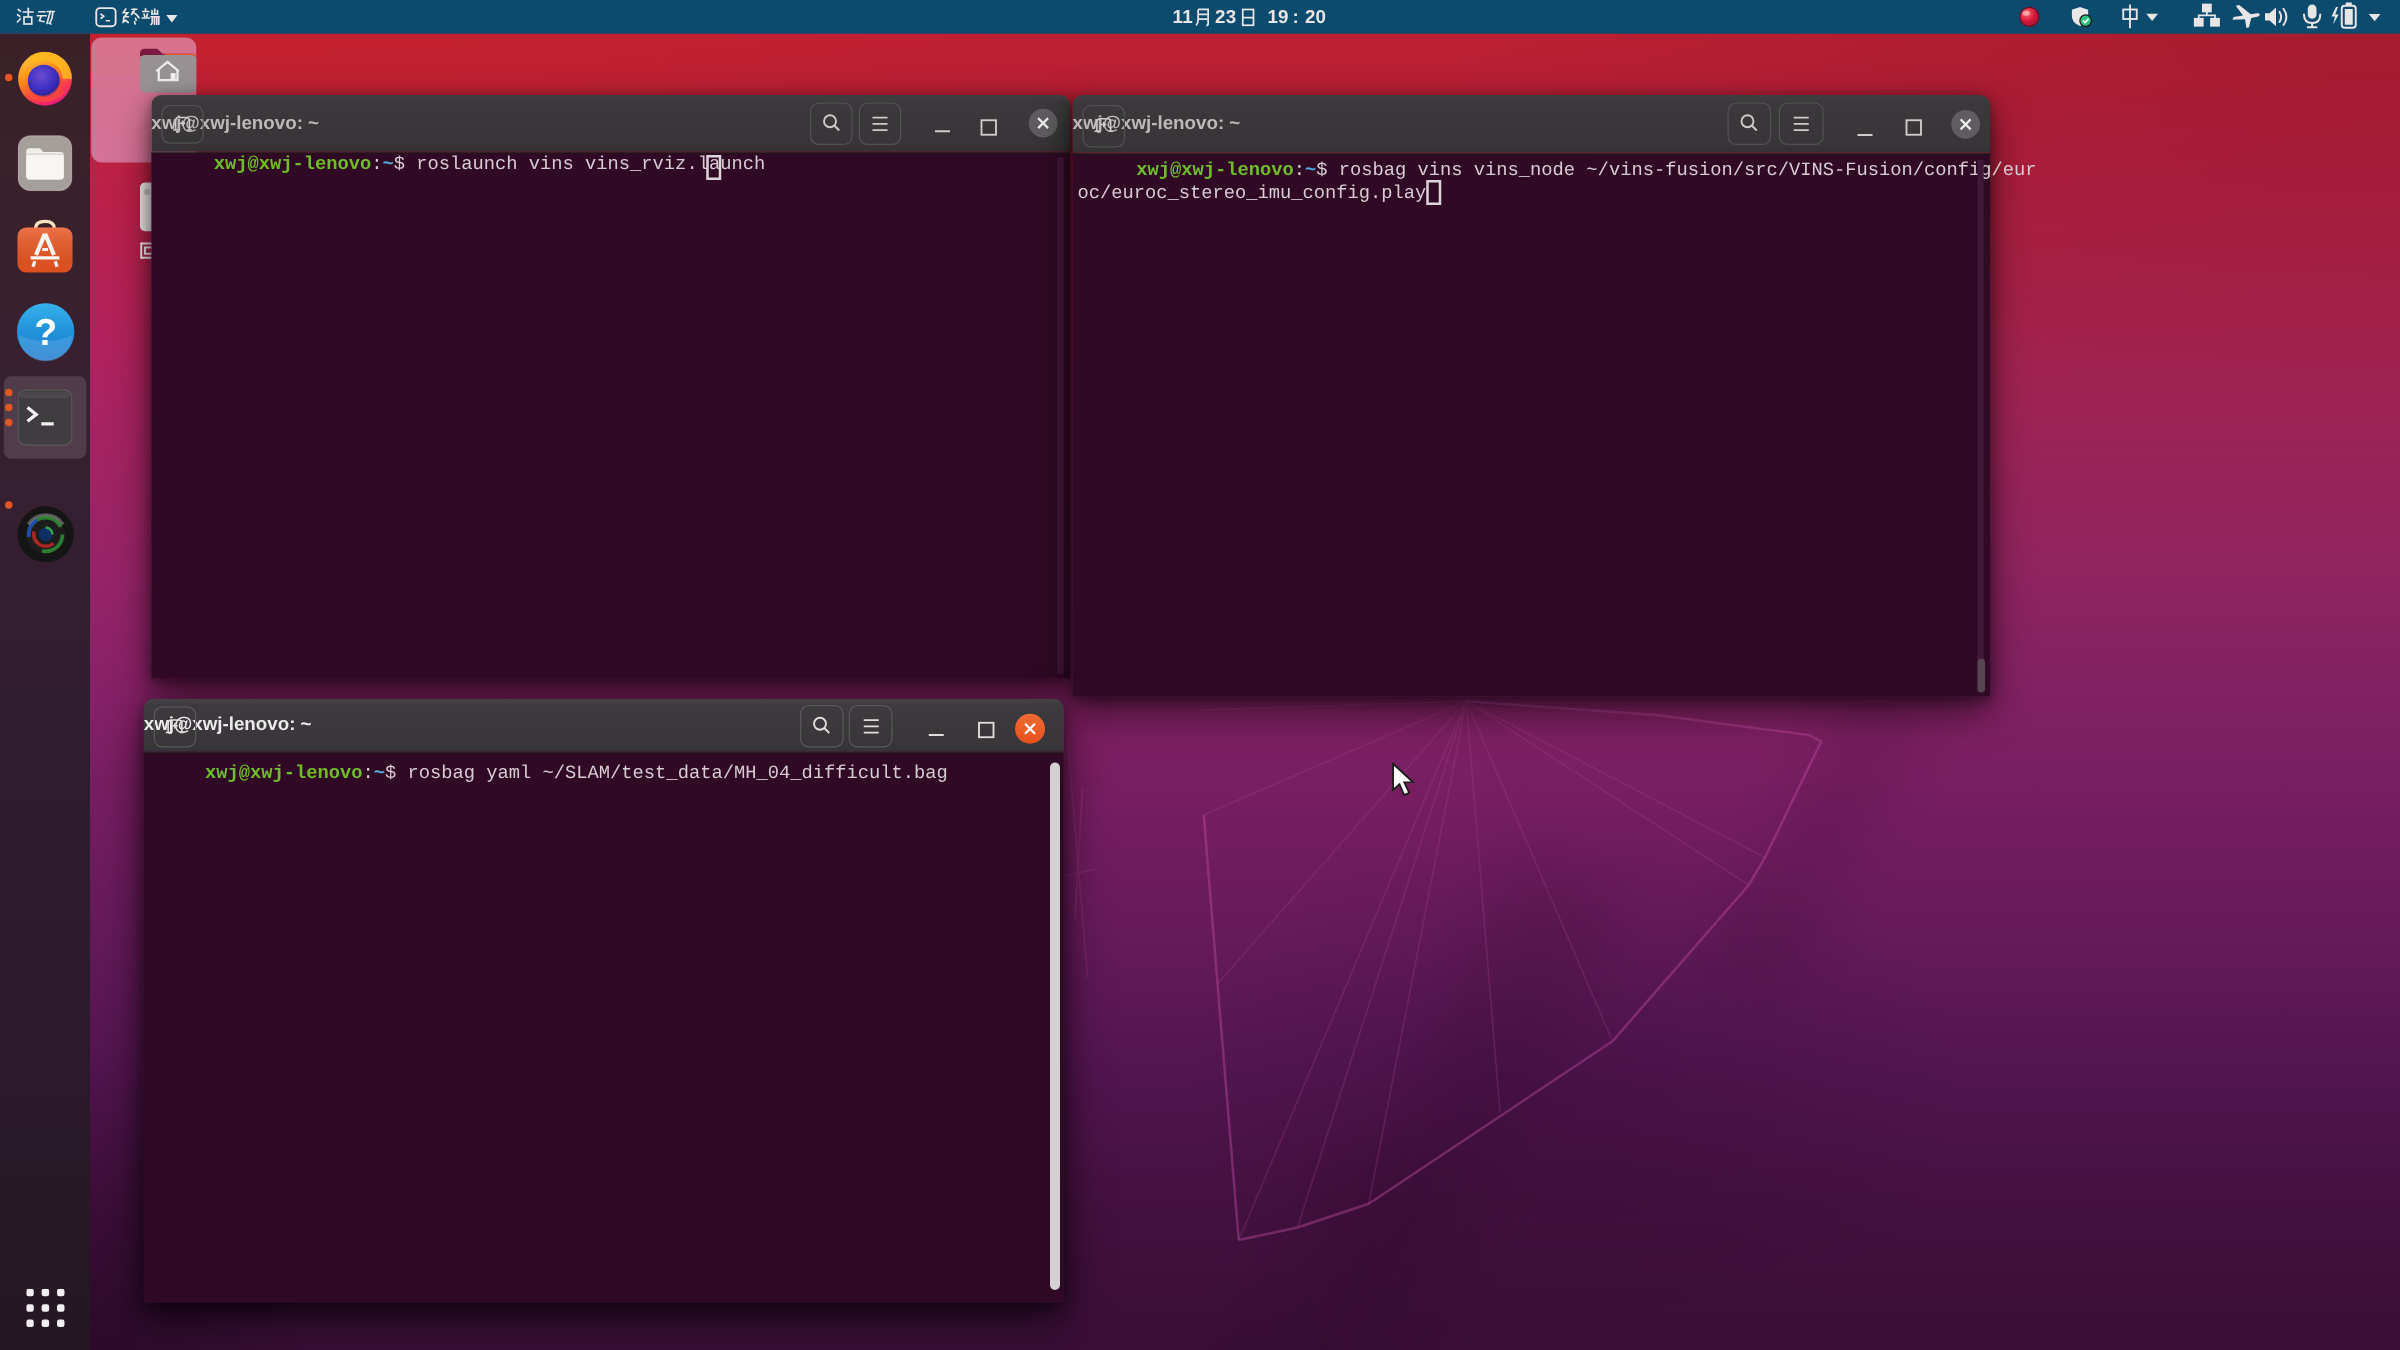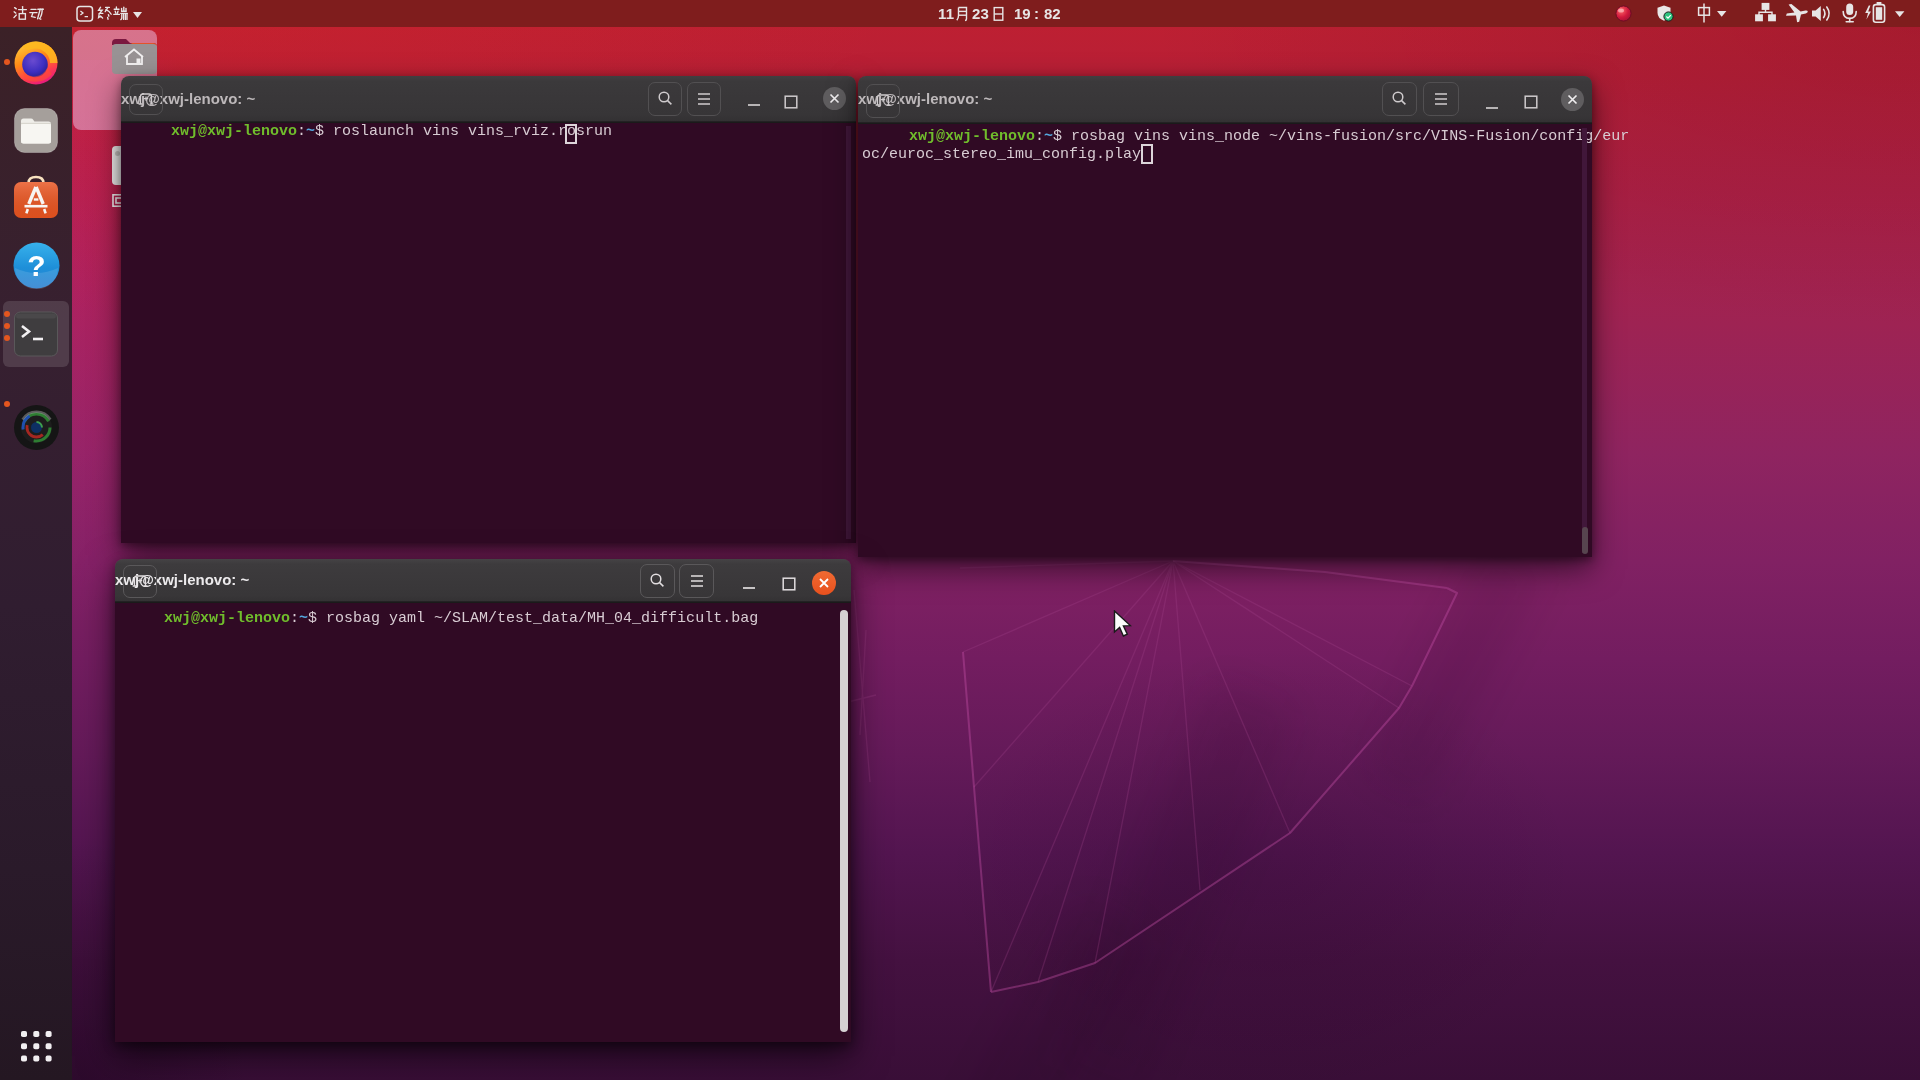--- a/index.html
+++ b/index.html
@@ -17,21 +17,21 @@
   #9e2353 30%,
   #8f2460 42%,
   #812163 52%,
   #731d60 61%,
   #641a59 70%,
   #531550 79%,
   #441140 89%,
   #390e37 100%);
 }
 .streak{position:absolute;background:rgba(18,0,22,0.10);filter:blur(22px);}
-#topbar{position:absolute;left:0;top:0;width:1920px;height:27px;background:#7f1d1d;color:#e7e5e5;z-index:50;}
+#topbar{position:absolute;left:0;top:0;width:1920px;height:27px;background:#0c4a6e;color:#e7e5e5;z-index:50;}
 #topbar .txt{position:absolute;top:0;height:27px;line-height:27px;font-size:15px;}
 #dock{position:absolute;left:0;top:27px;width:72px;height:1053px;
 background:linear-gradient(180deg,#3b2127 0%,#372030 28%,#301d30 55%,#2a1a2a 80%,#241722 100%);z-index:10;}
 .dkdot{position:absolute;width:6px;height:6px;border-radius:50%;background:#e4561f;left:4px;}
 #actrect{position:absolute;left:3px;top:274px;width:66px;height:66px;background:rgba(255,255,255,0.13);border-radius:6px;}
 .term{position:absolute;border-radius:8px 8px 0 0;box-shadow:0 12px 30px rgba(0,0,0,0.55), 0 3px 10px rgba(0,0,0,0.4);z-index:20;}
 .hdr{position:absolute;left:0;top:0;width:100%;
 background:linear-gradient(180deg,#413f41 0%,#3b393b 12%,#373537 86%,#333133 100%);
 border-bottom:1px solid #232123;border-radius:8px 8px 0 0;}
 .hdr .title{position:absolute;width:100%;text-align:left;font-size:15px;font-weight:bold;color:#bdb8ba;}
@@ -157,21 +157,21 @@
   </svg>
   <span class="txt" style="left:972px;font-weight:bold;letter-spacing:0.2px;">23</span>
   <svg class="abs" style="left:991px;top:6px;" width="15" height="16" viewBox="0 0 15 16">
     <g stroke="#e7e5e5" stroke-width="1.4" fill="none">
       <rect x="3.2" y="1.6" width="8.6" height="12.6"></rect>
       <path d="M3.2,8 H11.8"></path>
     </g>
   </svg>
   <span class="txt" style="left:1014px;font-weight:bold;">19</span>
   <span class="txt" style="left:1034px;font-weight:bold;">:</span>
-  <span class="txt" style="left:1044px;font-weight:bold;">82</span>
+  <span class="txt" style="left:1044px;font-weight:bold;">20</span>
 
   <svg class="abs" style="left:1610px;top:0;" width="300" height="27" viewBox="0 0 300 27">
     <defs>
       <radialGradient id="recg" cx="0.35" cy="0.3" r="0.9">
         <stop offset="0" stop-color="#f66"></stop>
           <stop offset="0.5" stop-color="#d1183c"></stop>
           <stop offset="1" stop-color="#8e0f2e"></stop>
       </radialGradient>
     </defs>
     <circle cx="13.5" cy="13.5" r="7.6" fill="url(#recg)" stroke="#6e0c24" stroke-width="1"></circle>
@@ -341,21 +341,21 @@
         <path d="M1,2 H13" stroke="#cfcbcd" stroke-width="1.7"></path>
       </svg>
     <svg class="abs" style="left:663px;top:19px;" width="14" height="14" viewBox="0 0 14 14">
         <rect x="1.2" y="1.2" width="11.6" height="11.6" stroke="#cfcbcd" stroke-width="1.5" fill="none"></rect>
       </svg>
     <div class="abs" style="left:702px;top:11px;width:23px;height:23px;border-radius:50%;background:#5f5d5f;"></div>
     <svg class="abs" style="left:708px;top:17px;" width="11" height="11" viewBox="0 0 11 11">
         <path d="M1.5,1.5 L9.5,9.5 M9.5,1.5 L1.5,9.5" stroke="#efedef" stroke-width="1.7"></path>
       </svg>
   </div>
-  <div class="mono" style="left:3px;top:47px;line-height:18px;"><span class="g">xwj@xwj-lenovo</span><span class="w">:</span><span class="t">~</span><span class="w">$ roslaunch vins vins_rviz.rosrun</span></div>
+  <div class="mono" style="left:3px;top:47px;line-height:18px;"><span class="g">xwj@xwj-lenovo</span><span class="w">:</span><span class="t">~</span><span class="w">$ roslaunch vins vins_rviz.launch</span></div>
   <div class="curh" style="left:444px;top:48px;"></div>
   <div class="sbar" style="left:725px;top:50px;height:413px;"></div>
 </div>
 
 <div id="term2" class="term" style="left:858px;top:76px;width:734px;height:481px;">
   <div class="tbody" style="left:0;top:47px;width:734px;height:434px;border-top:1px solid #1a1a1a;"></div>
   <div class="hdr" style="height:47px;">
     <div class="title" style="top:14px;">xwj@xwj-lenovo: ~</div>
     <div class="btn" style="left:8px;top:8px;width:34px;height:34px;"></div>
     <svg class="abs" style="left:16px;top:15px;" width="18" height="18" viewBox="0 0 18 18">

